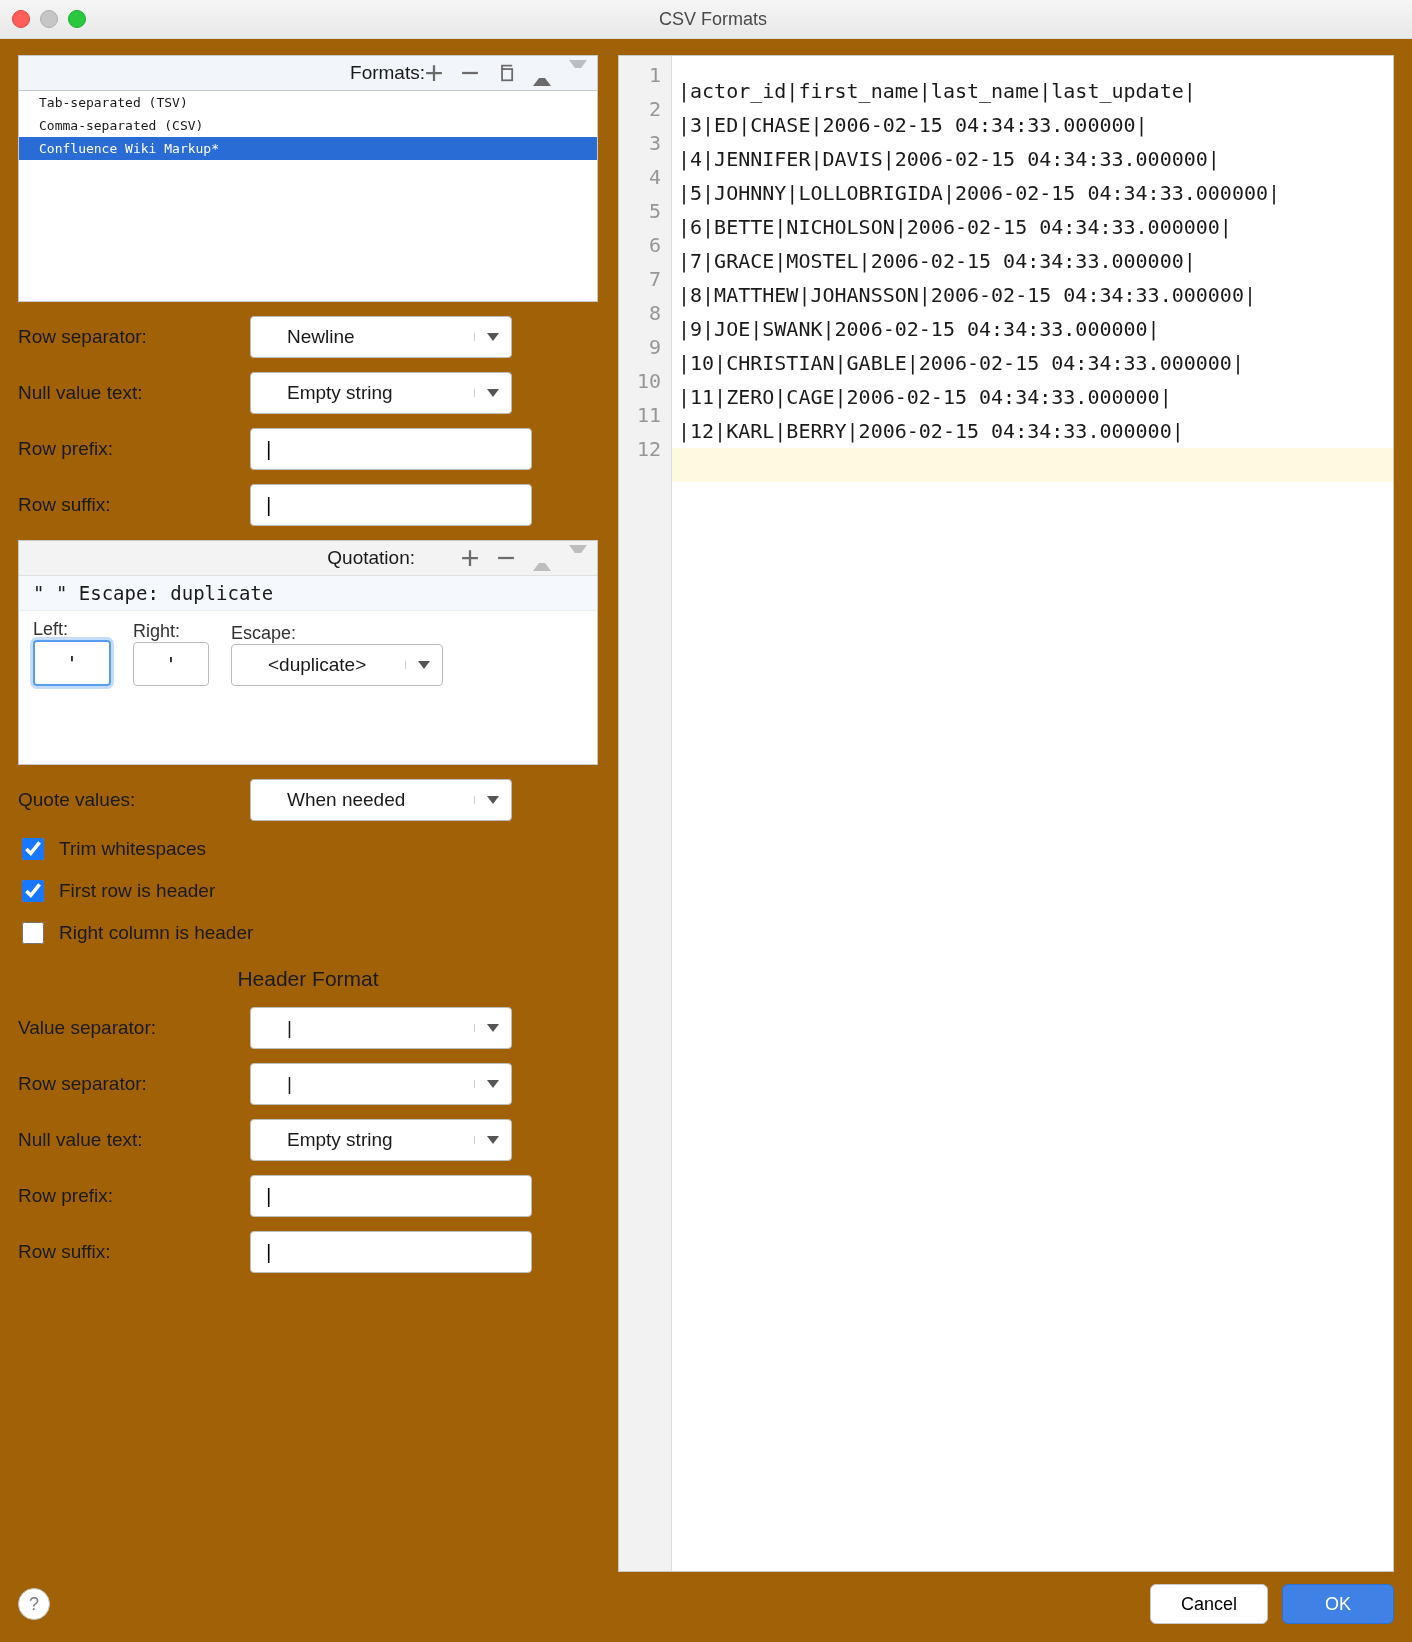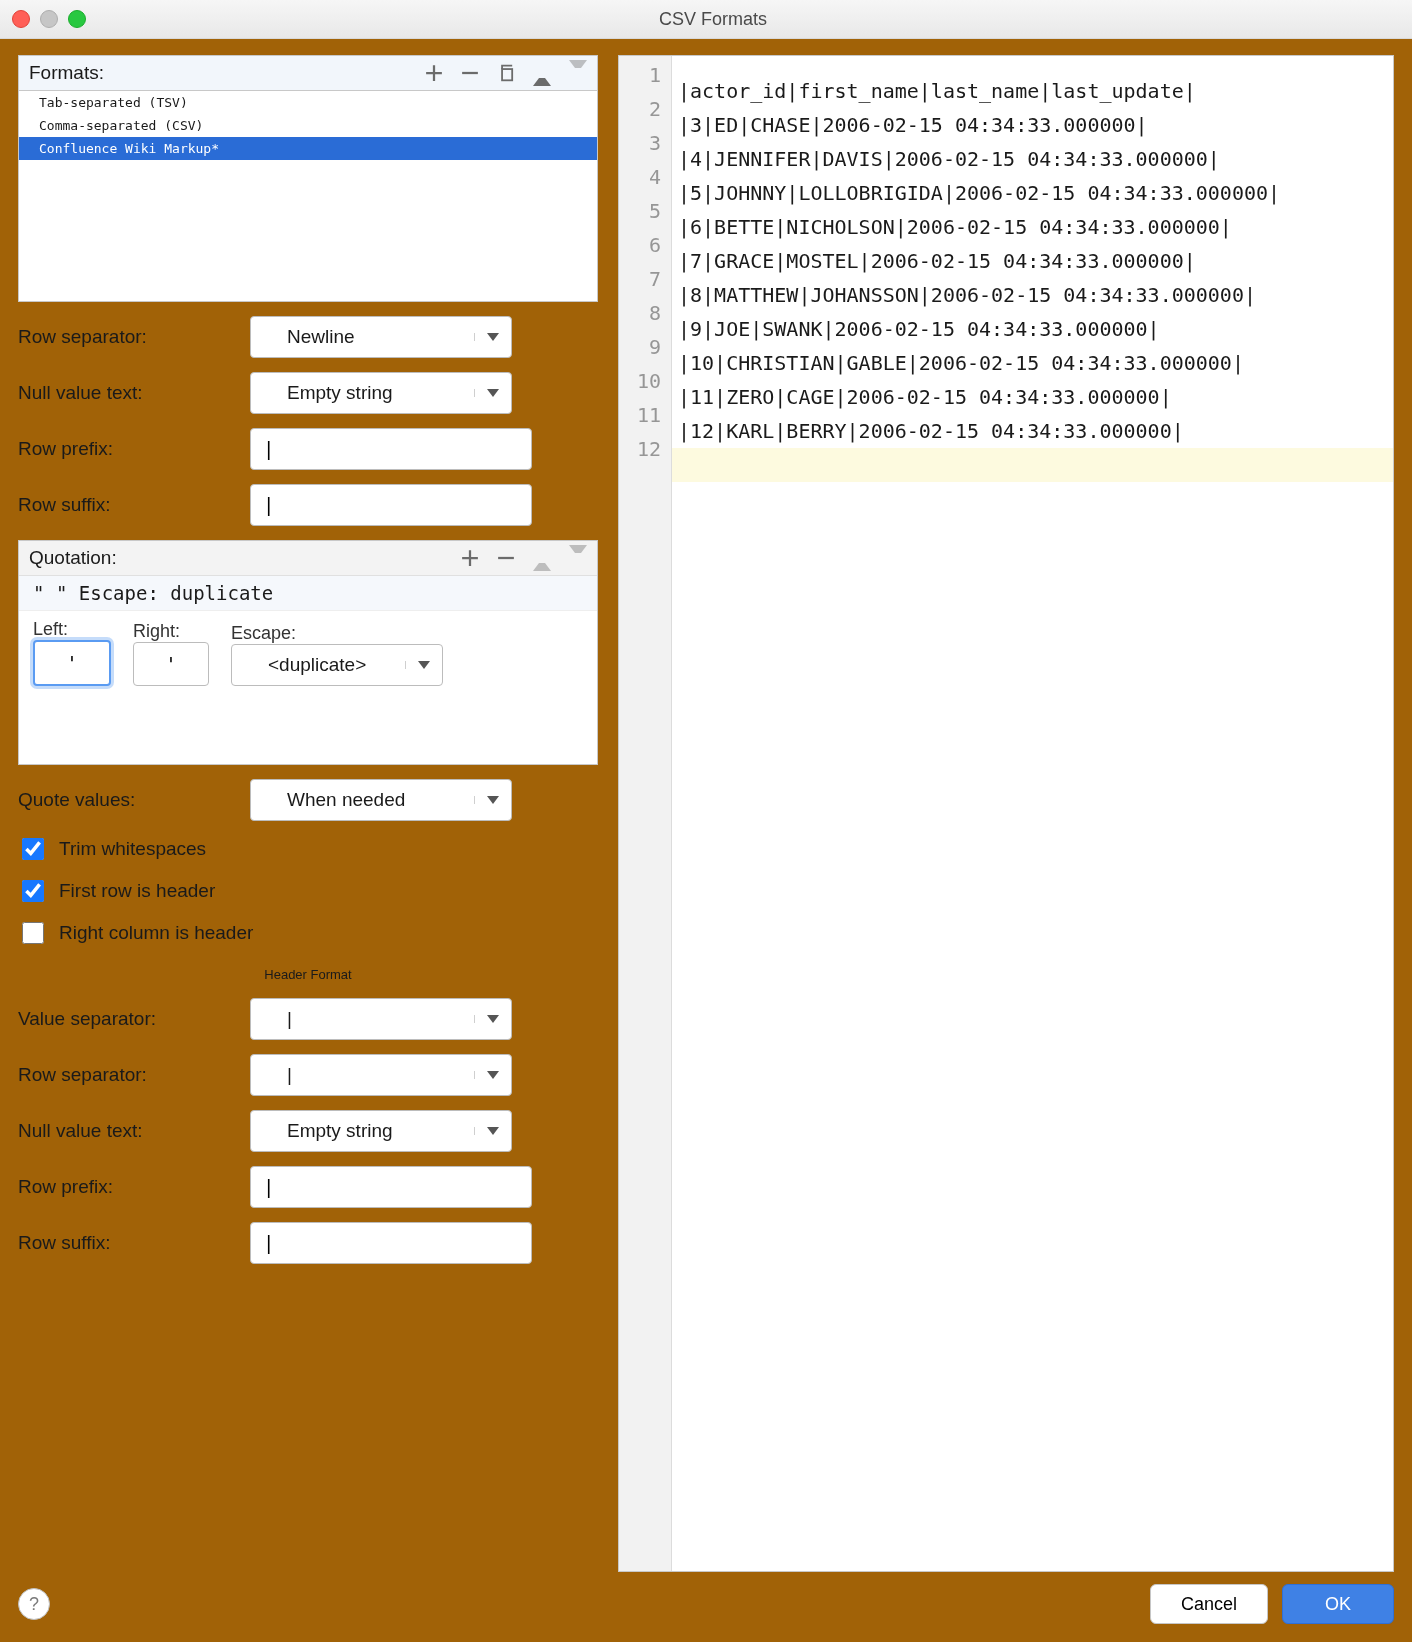--- a/index.html
+++ b/index.html
@@ -7,48 +7,48 @@
   .titlebar{height:38px;display:flex;align-items:center;padding:0 12px;border-bottom:1px solid #d9d9d9;background:linear-gradient(#f6f6f6,#e8e8e8);}
   .traffic{display:flex;gap:10px;align-items:center;}
   .dot{width:16px;height:16px;border-radius:50%;}
   .dot.close{background:#ff5f57;border:1px solid #e24238;}
   .dot.min{background:#c6c6c6;border:1px solid #aeaeae;}
   .dot.zoom{background:#28c840;border:1px solid #1bad2d;}
   .title{flex:1;text-align:center;font-size:18px;color:#4a4a4a;margin-left:-60px;}
   .body{flex:1;display:flex;gap:20px;padding:16px 18px 0 18px;overflow:hidden;}
   .left{width:580px;display:flex;flex-direction:column;gap:14px;}
   .panel-header{display:flex;align-items:center;border:1px solid #c8c8c8;border-bottom:none;background:#f2f6fb;padding:6px 10px;}
-  .panel-title{flex:1;font-size:19px;}
+  .panel-title{flex:1;font-size:19px;text-align:right;}
   .icons{display:flex;gap:18px;align-items:center;color:#6b6b6b;}
   .icons span{cursor:pointer;display:inline-flex;width:18px;height:18px;align-items:center;justify-content:center;}
   .icons span svg{width:100%;height:100%;}
   .icons span.disabled{opacity:.4;}
   .listbox{border:1px solid #c8c8c8;background:#fff;height:210px;overflow:auto;}
   .listbox .row{padding:4px 20px;font-family:ui-monospace,Menlo,monospace;font-size:13px;}
   .listbox .row.selected{background:#2a6cd6;color:#fff;}
   .fieldrow{display:flex;align-items:center;gap:12px;}
   .fieldrow label{width:220px;font-size:19px;}
   .select, .textfield{height:40px;border:1px solid #bcbcbc;background:#fff;border-radius:4px;display:flex;align-items:center;}
   .select{width:260px;position:relative;}
   .select .sval{flex:1;padding:0 10px;margin-left:26px;}
   .select .sbtn{width:36px;border-left:1px solid #cfcfcf;display:flex;align-items:center;justify-content:center;color:#555;}
   .textfield{width:260px;padding:0 10px;font-family:ui-monospace,Menlo,monospace;}
   .textfield input{border:none;outline:none;width:100%;font:inherit;background:transparent;}
   .quotation-box{border:1px solid #c8c8c8;background:#fff;}
-  .quot-header{display:flex;align-items:center;background:#f3f3f3;border-bottom:1px solid #e0e0e0;padding:6px 10px;}
+  .quot-header{display:flex;align-items:center;background:#f3f3f3;border-bottom:1px solid #e0e0e0;padding:6px 10px;gap:46px;}
   .quot-row{padding:6px 14px;font-family:ui-monospace,Menlo,monospace;border-bottom:1px solid #eee;background:#f5f8fc;}
   .quot-fields{display:flex;gap:22px;padding:8px 14px 18px 14px;align-items:flex-end;}
   .quot-fields .col{display:flex;flex-direction:column;}
   .quot-fields .col label{font-size:18px;color:#333;}
   .quot-fields input.small{width:70px;height:40px;border:1px solid #bcbcbc;border-radius:4px;text-align:center;font-family:ui-monospace,Menlo,monospace;font-size:19px;}
   .quot-fields input.small.focus{border:2px solid #5a9bf2;box-shadow:0 0 0 3px rgba(90,155,242,.35);}
   .quot-fields .select{width:210px;}
   .checkboxrow{display:flex;align-items:center;gap:12px;}
   .checkboxrow input[type=checkbox]{width:22px;height:22px;accent-color:#1778ff;}
-  .section-title{text-align:center;font-size:13px;margin:6px 0 2px;}
+  .section-title{text-align:center;font-size:21px;margin:6px 0 2px;}
   .preview{flex:1;border:1px solid #c8c8c8;background:#fff;display:flex;font-family:ui-monospace,Menlo,monospace;font-size:20px;overflow:hidden;}
   .gutter{width:52px;background:#f2f2f2;border-right:1px solid #dcdcdc;color:#969696;text-align:right;padding-top:2px;}
   .gutter div{padding:3px 10px 3px 0;height:28px;line-height:28px;}
   .code{flex:1;overflow:hidden;white-space:nowrap;padding-top:18px;}
   .code div{padding:3px 6px;height:28px;line-height:28px;}
   .code div.cursor{background:#fdfadf;}
   .footer{display:flex;align-items:center;padding:12px 18px 18px 18px;gap:14px;}
   .footer .spacer{flex:1;}
   .helpbtn{width:30px;height:30px;border:1px solid #bfbfbf;border-radius:50%;display:flex;align-items:center;justify-content:center;color:#7a7a7a;background:#fff;font-size:18px;}
   button.btn{height:40px;padding:0 30px;border-radius:6px;border:1px solid #c6c6c6;background:#fff;font-size:18px;}

